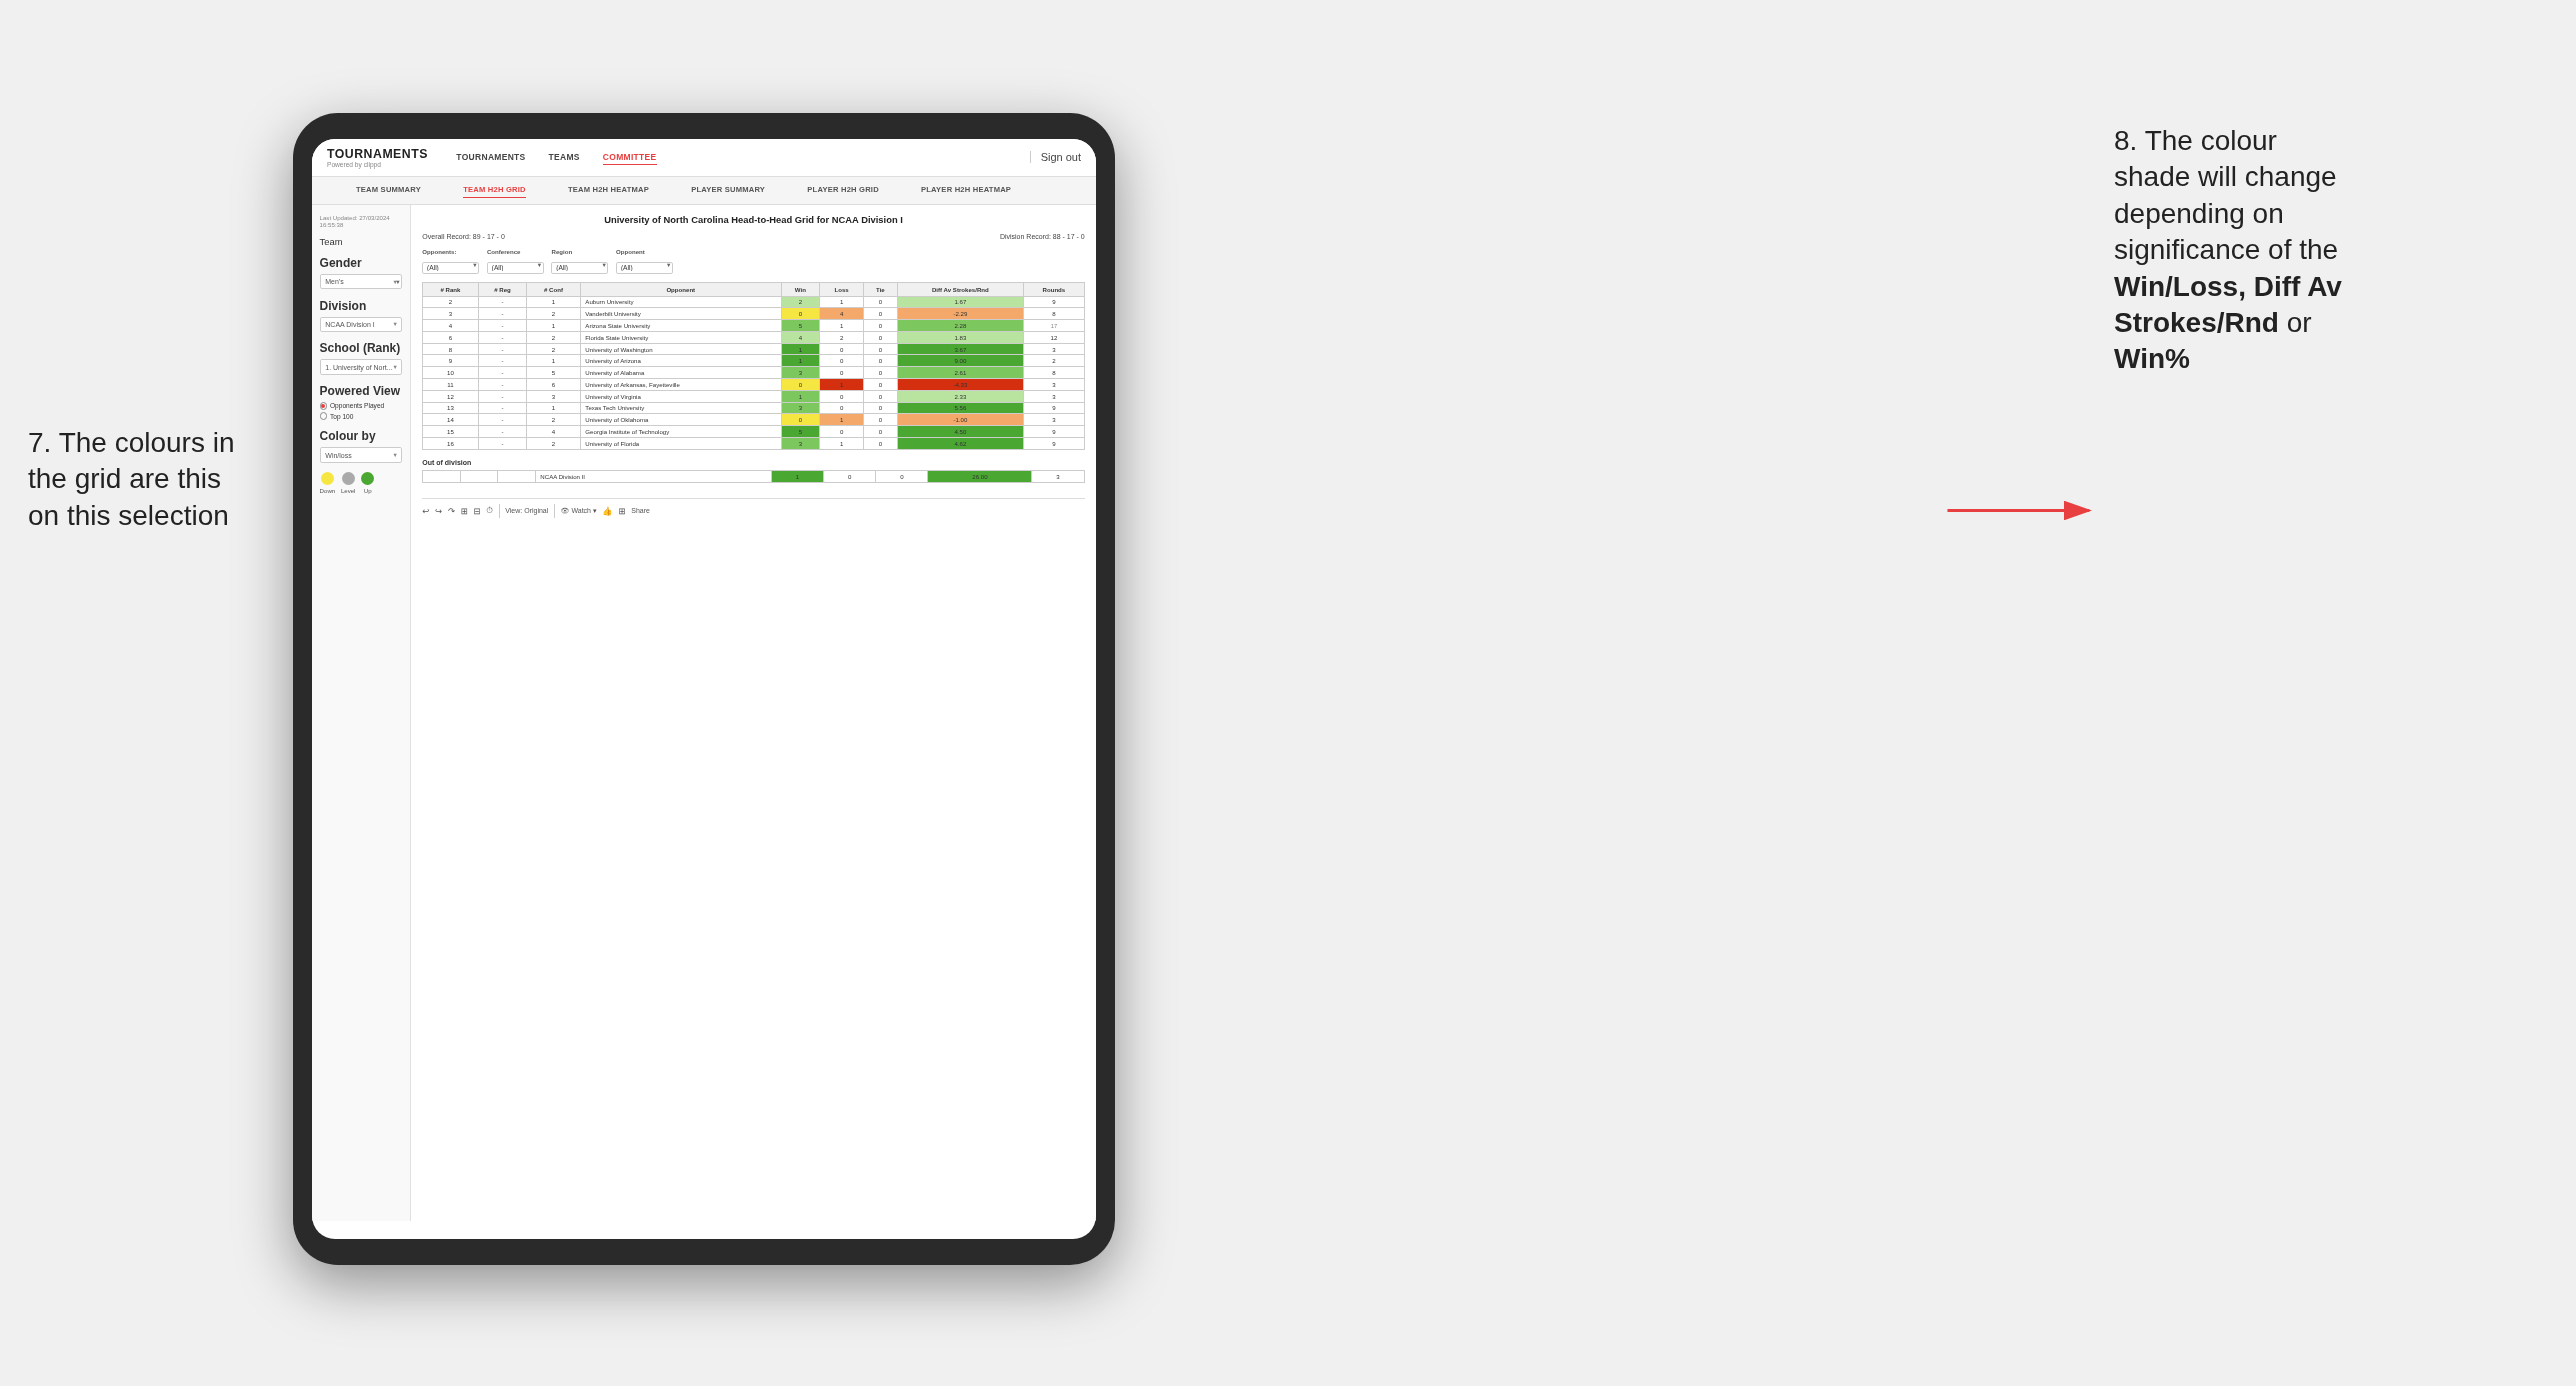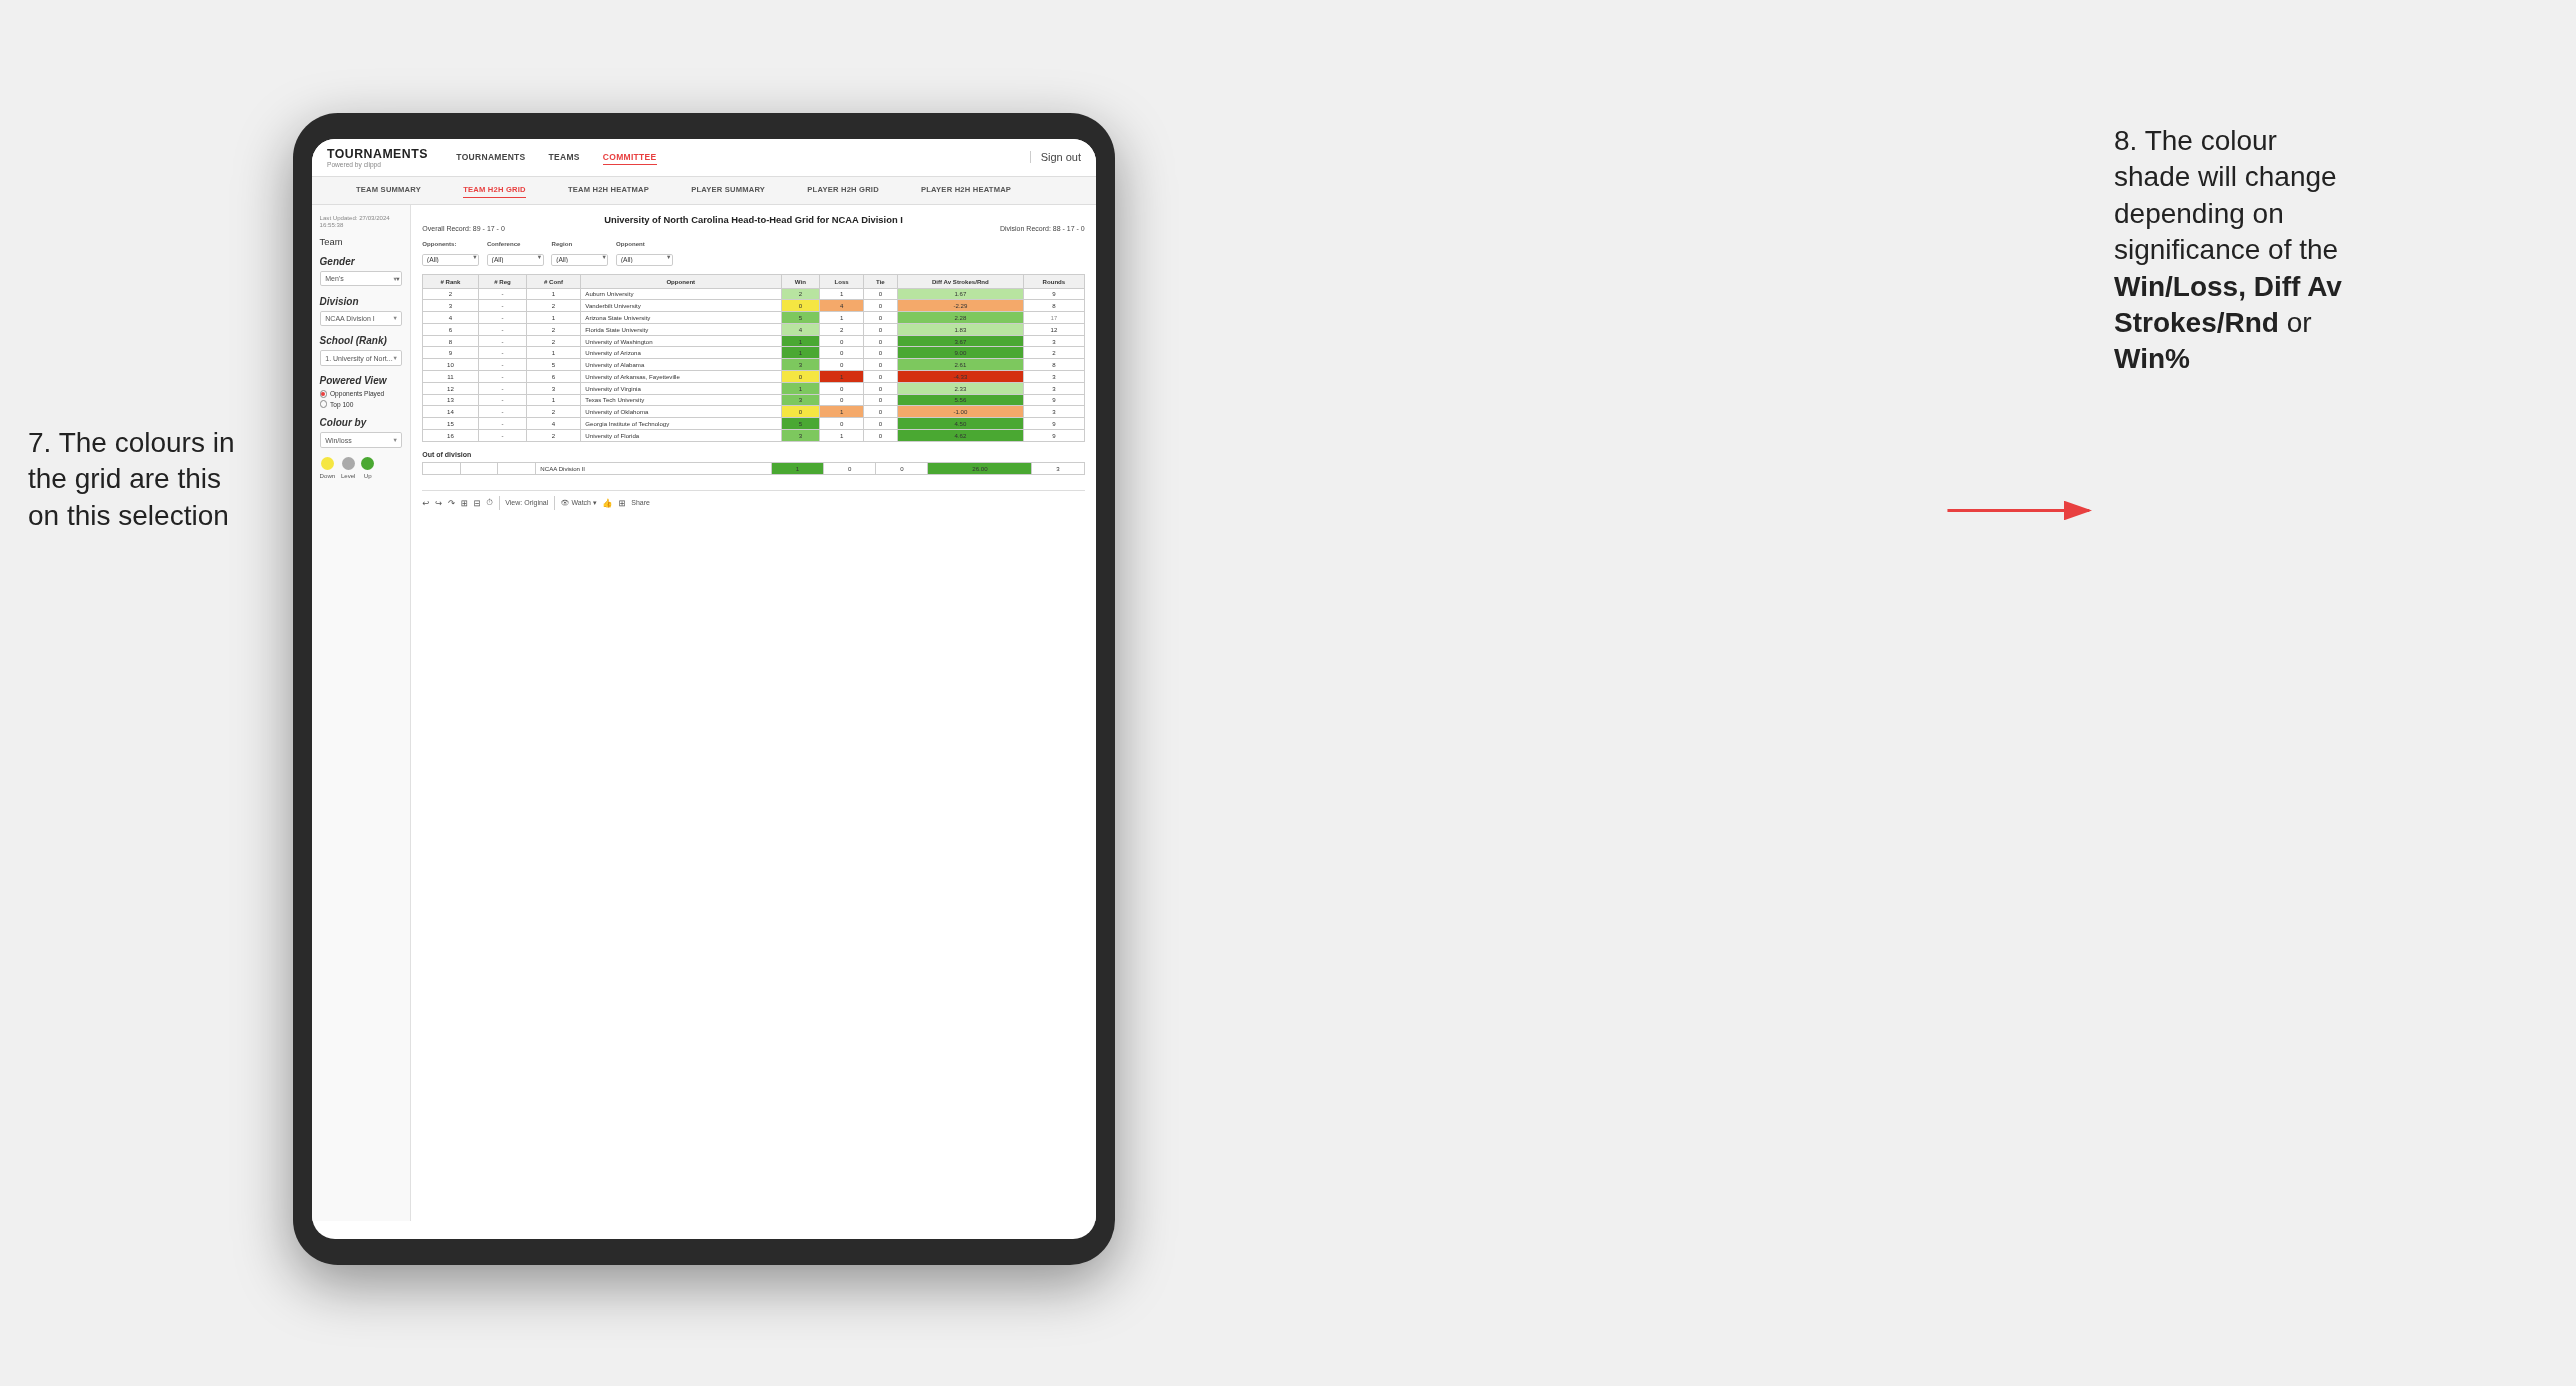--- a/index.html
+++ b/index.html
@@ -130,25 +130,24 @@
       font-size: 7px;
       flex-shrink: 0;
       overflow-y: auto;
     }
 
     .panel-section {
       margin-bottom: 9.4px;
     }
 
     .panel-label {
-      font-size: 10px;
+      font-size: 12px;
       font-weight: 700;
       color: #333;
       margin-bottom: 3.8px;
-      font-style: italic;
     }
 
     .panel-value {
       font-size: 7px;
       color: #555;
       background: #fff;
       border: 0.9px solid #ccc;
       padding: 2.8px 4.7px;
       border-radius: 1.9px;
       width: 100%;
@@ -235,21 +234,21 @@
       padding: 9.4px 11.3px;
       overflow-y: auto;
       background: #fff;
     }
 
     .grid-title {
       font-size: 9.4px;
       font-weight: 700;
       color: #222;
       text-align: center;
-      margin-bottom: 0;
+      margin-bottom: 8px;
     }
 
     .grid-records {
       display: flex;
       justify-content: space-between;
       font-size: 7px;
       color: #444;
       margin-bottom: 7.6px;
     }
 

